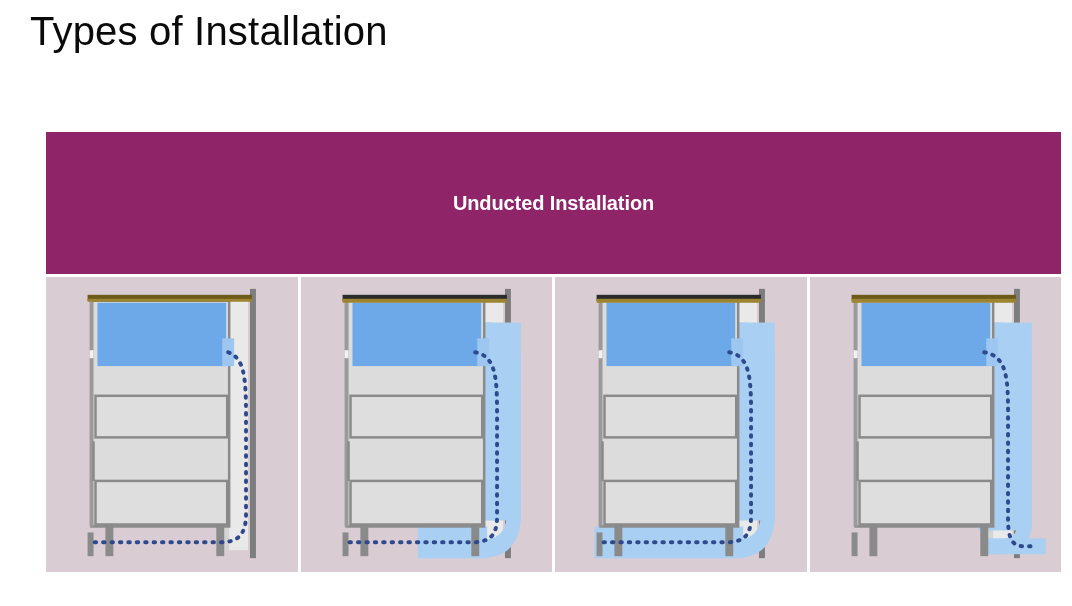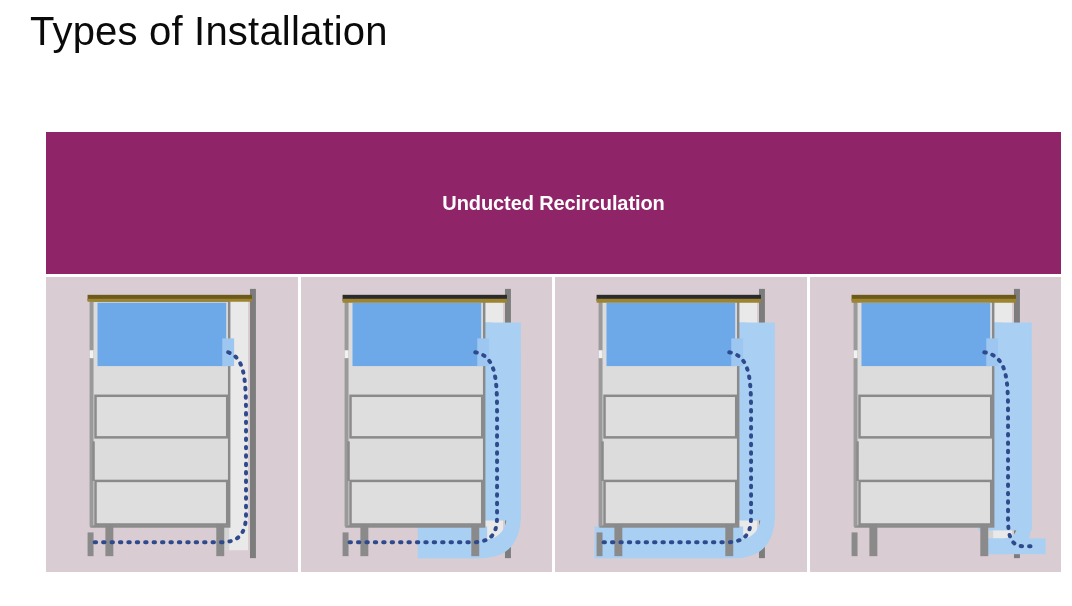--- a/index.html
+++ b/index.html
@@ -96,21 +96,21 @@
 </head>
 <body>
 
 <div id="slide">
 
   <div id="slide-title">Types of Installation</div>
 
   <div id="install-table">
 
     <div class="table-row" id="header-row">
-      <div class="hcell">Unducted Recirculation</div>
+      <div class="hcell">Unducted Installation</div>
     </div>
 
     <div class="table-row" id="diagram-row">
 
       <div class="dcell">
         <svg viewBox="0 0 254 298" preserveAspectRatio="none">
 
           <rect x="206" y="12" width="6" height="272" fill="#7d7d7d"></rect>
 
           <rect x="184" y="24" width="20" height="252" fill="#e9e9e9"></rect>

